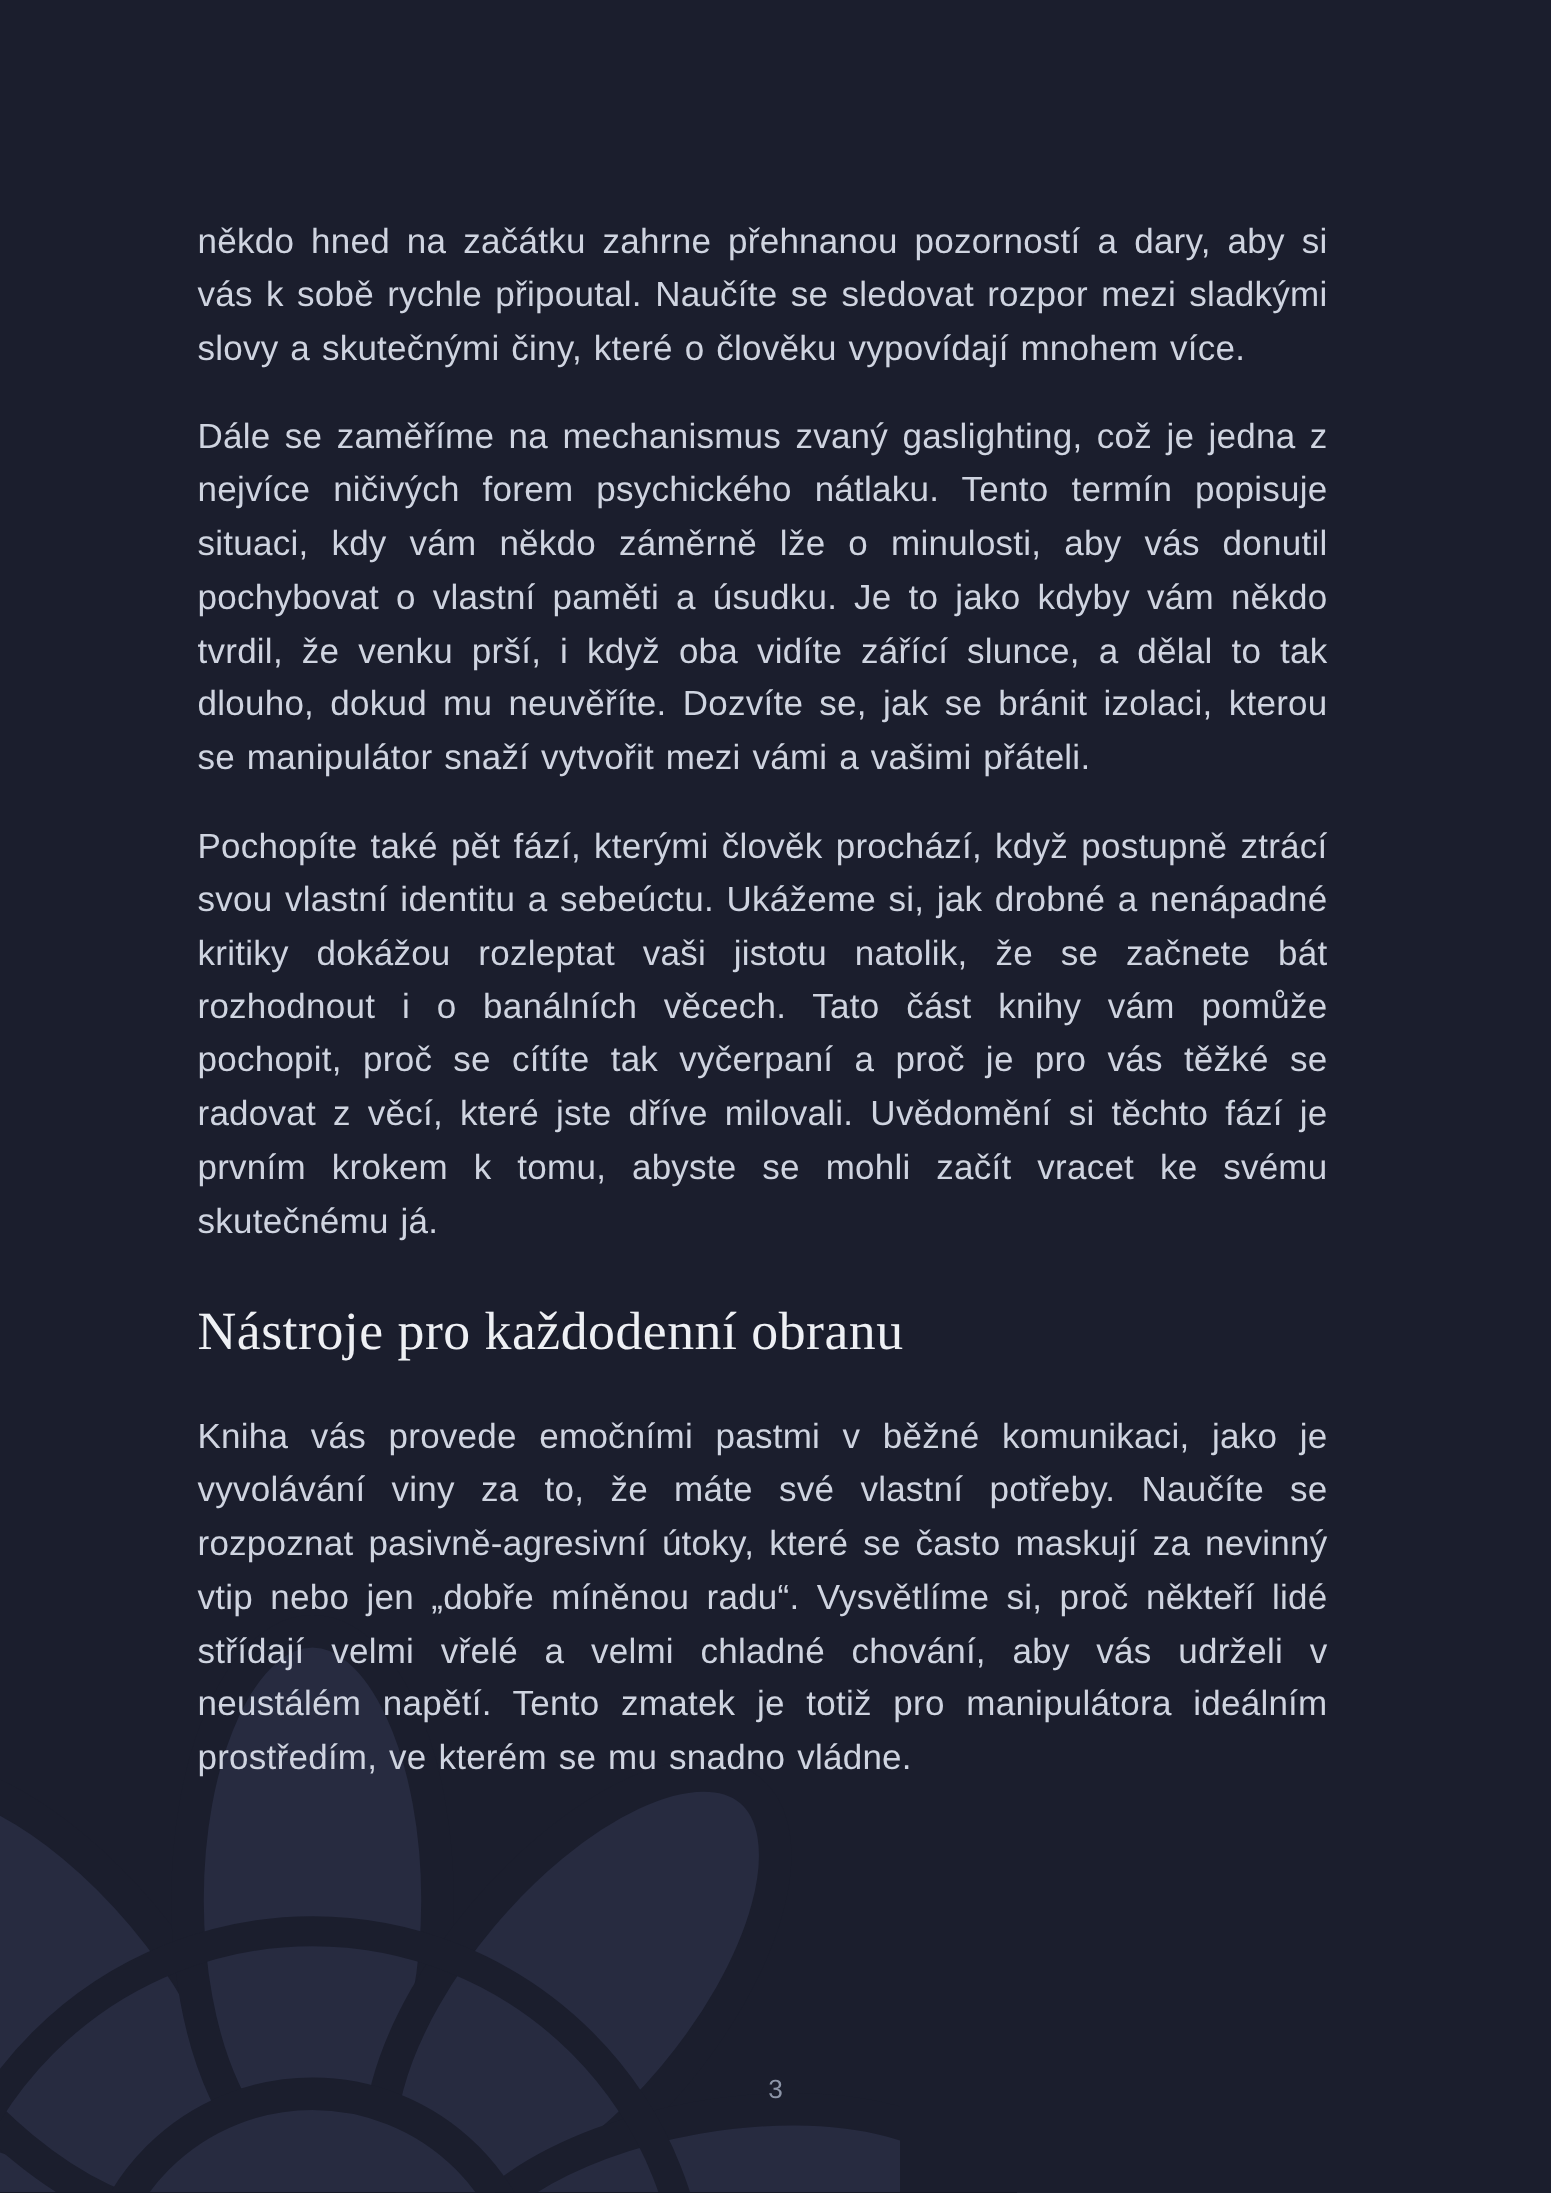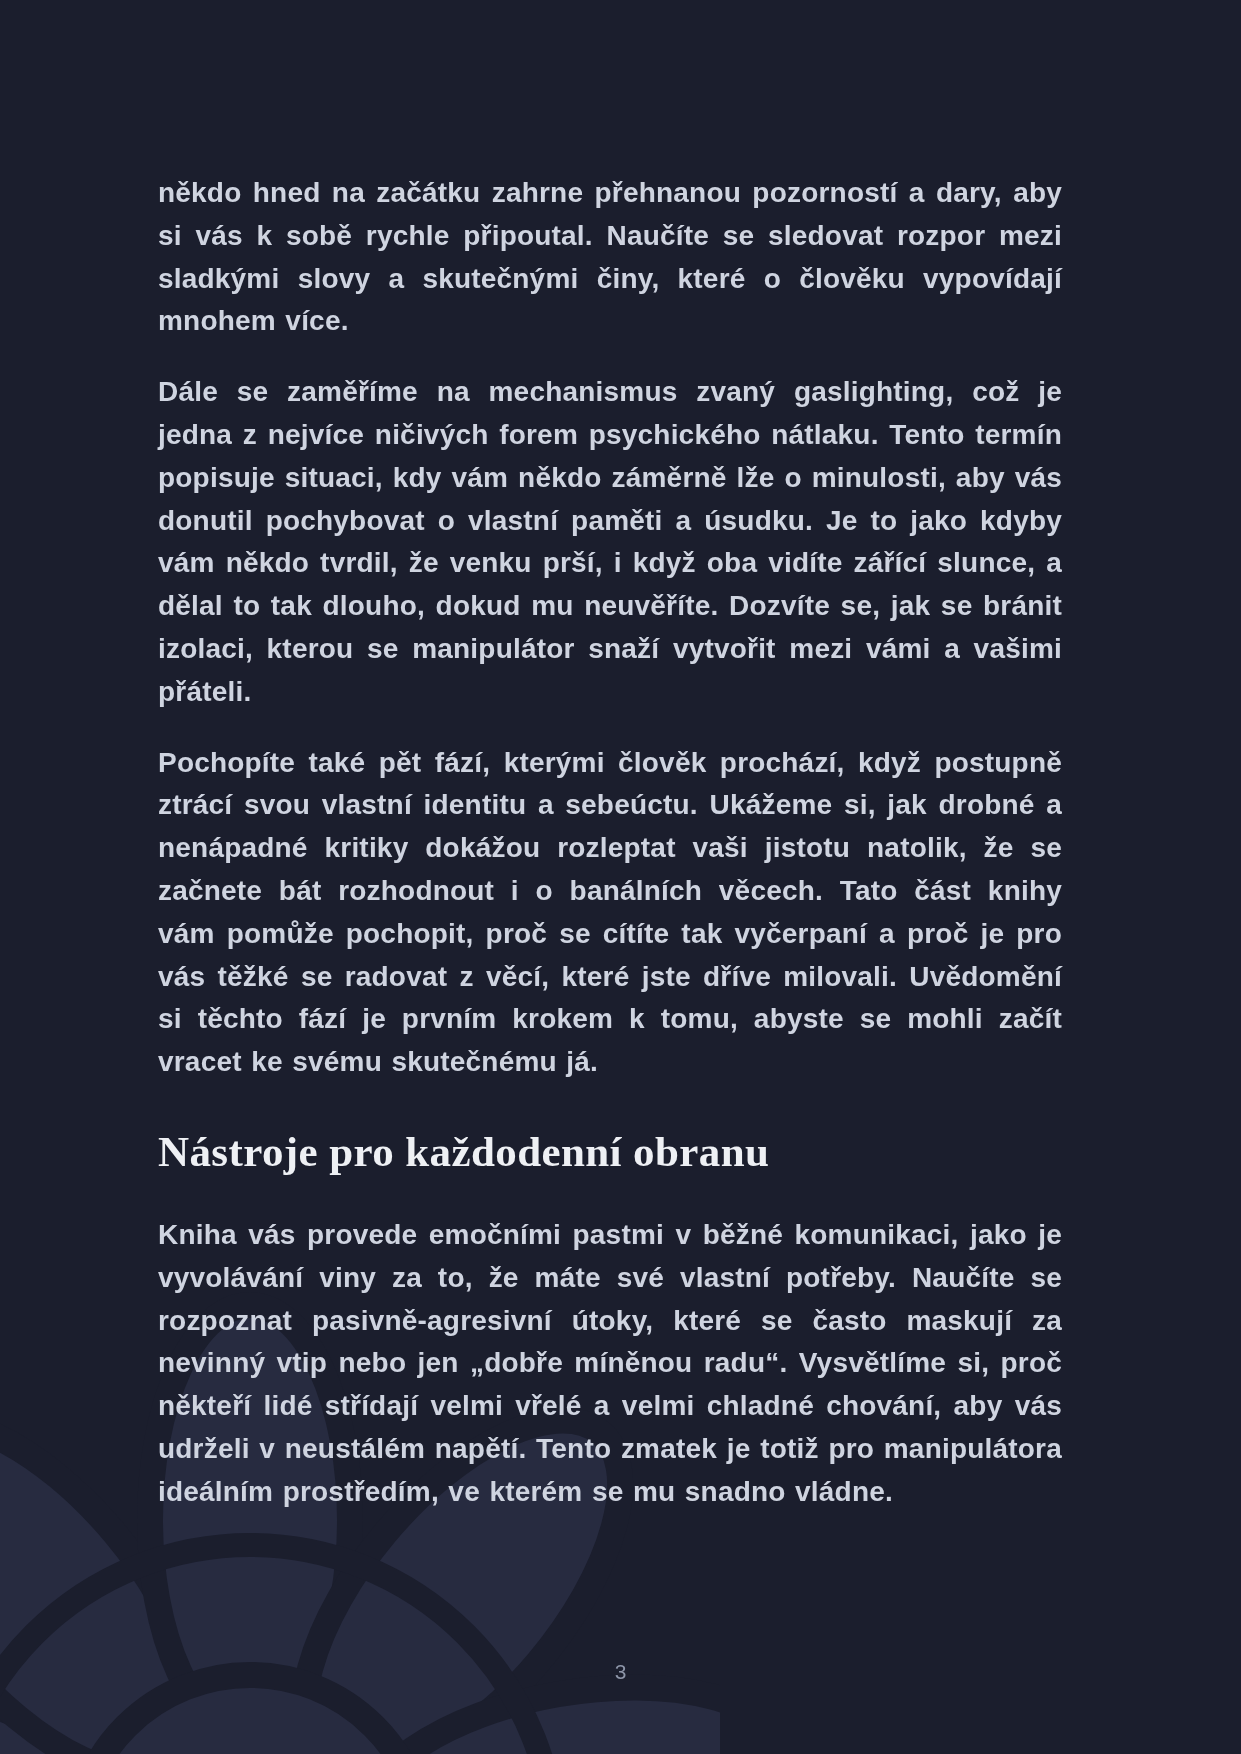--- a/index.html
+++ b/index.html
@@ -36,26 +36,25 @@
     width: 904px;
   }
   .content p {
     margin: 0 0 28px 0;
     font-size: 28px;
     line-height: 42.8px;
     color: #cfd4e0;
     text-align: justify;
     letter-spacing: 0.2px;
     word-spacing: 1.5px;
-    font-weight: bold;
   }
   .content p:last-child { margin-bottom: 0; }
   .section-heading {
     font-family: "Liberation Serif", serif;
-    font-weight: 700;
+    font-weight: 400;
     font-size: 43px;
     line-height: 52px;
     color: #eef0f4;
     letter-spacing: 0.4px;
     margin: 42px 0 36px 0;
   }
   .page-number {
     position: absolute;
     bottom: 70px;
     left: 0;

